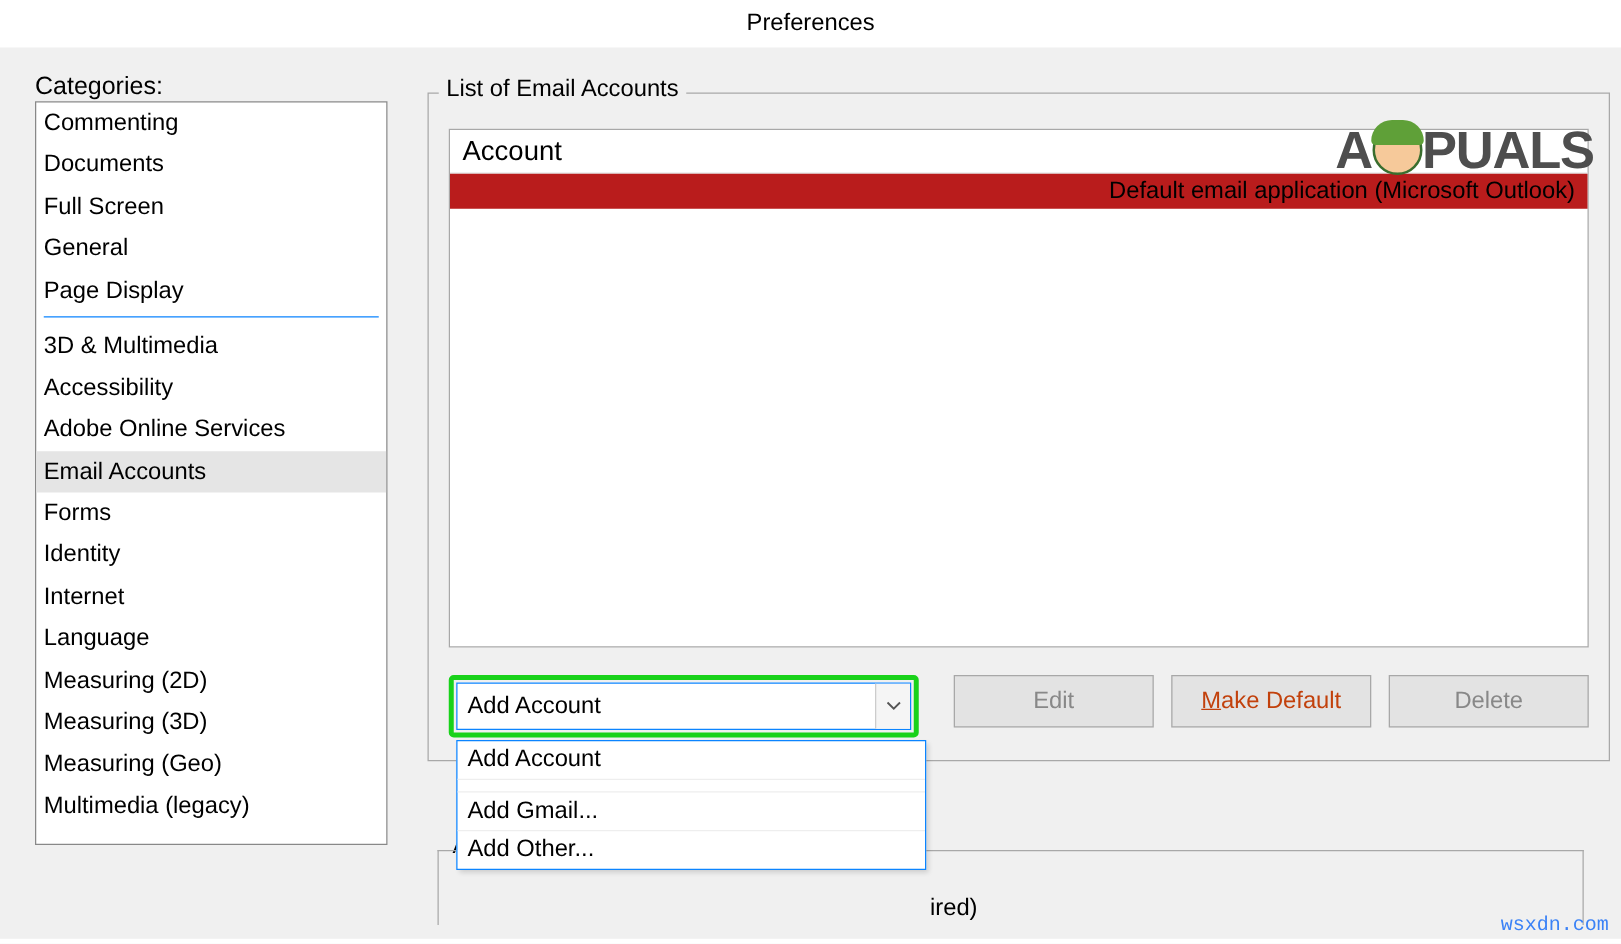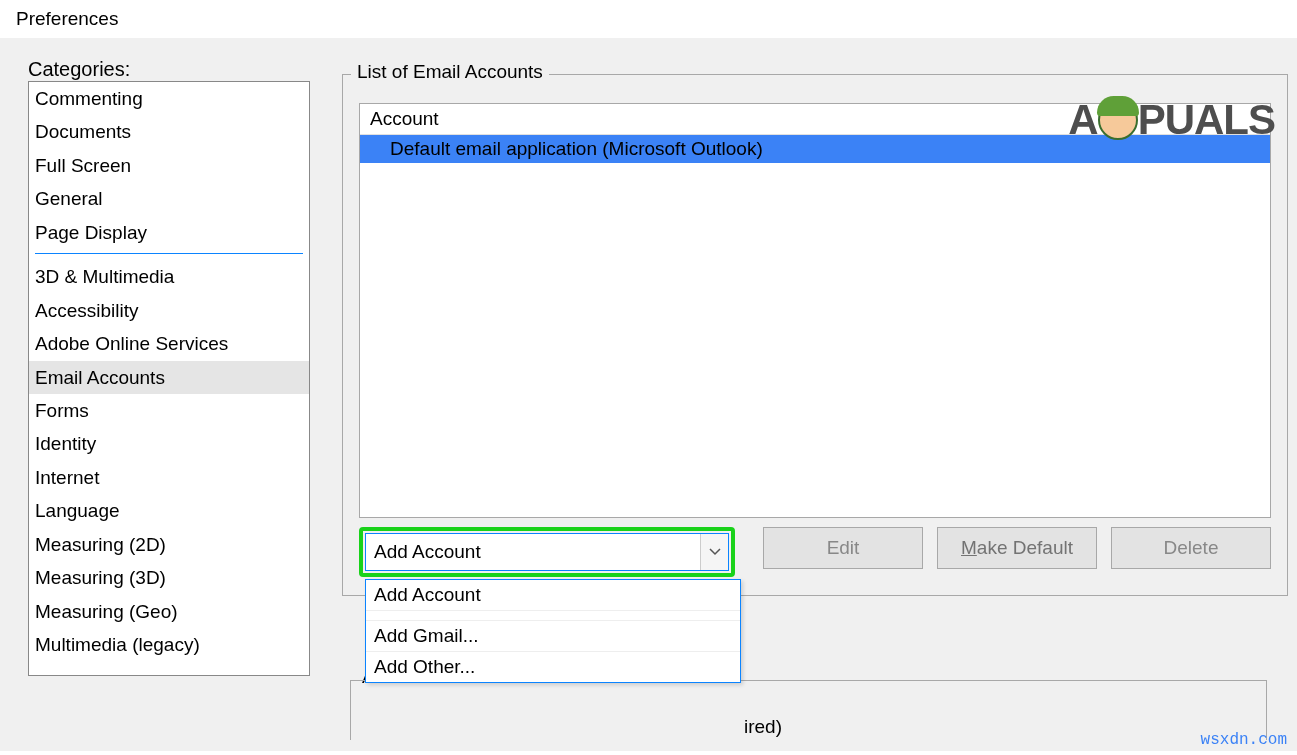--- a/index.html
+++ b/index.html
@@ -13,20 +13,21 @@
       color: #000;
       background: #fff;
       width: 1297px;
       height: 755px;
       overflow: hidden;
       position: relative;
     }
     .window-title {
       padding: 8px 16px 8px 16px;
       font-size: 19px;
+      text-align: center;
     }
     .content-area {
       background: #f0f0f0;
       height: calc(100% - 42px);
       padding: 20px 0 0 28px;
       display: flex;
       gap: 32px;
       position: relative;
     }
     .sidebar {
@@ -79,31 +80,32 @@
       font-size: 19px;
     }
     .accounts-table {
       background: #fff;
       border: 1px solid #a8a8a8;
       height: 415px;
     }
     .accounts-header {
       padding: 4px 10px;
       border-bottom: 1px solid #e0e0e0;
-      font-size: 19px;
+      font-size: 22px;
     }
     .accounts-row {
       padding: 3px 10px 3px 30px;
       font-size: 19px;
-      background: #3b82f6;
+      background: #b91c1c;
+      text-align: right;
     }
     .button-row {
       display: flex;
       gap: 14px;
-      margin-top: 9px;
+      margin-top: 22px;
       align-items: flex-start;
     }
     .combo-wrap {
       position: relative;
       border: 4px solid #19d21a;
       border-radius: 4px;
       padding: 2px;
     }
     .combo {
       width: 364px;
@@ -162,21 +164,21 @@
       background: #e3e3e3;
       font-size: 19px;
       font-family: inherit;
       color: #888;
       cursor: default;
       display:flex;
       align-items:center;
       justify-content:center;
     }
     .btn.enabled {
-      color: #737373;
+      color: #c2410c;
     }
     .btn .ul {
       text-decoration: underline;
     }
     .second-fieldset-hint {
       position: absolute;
       left: 358px;
       top: 666px;
       font-size: 19px;
       background:#f0f0f0;

